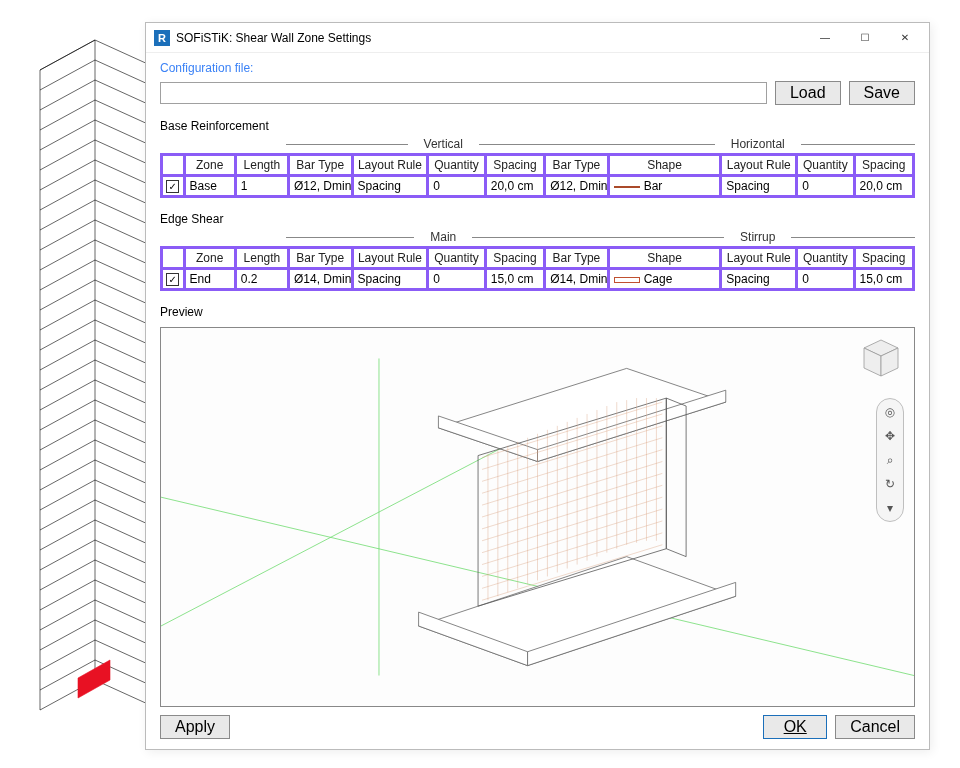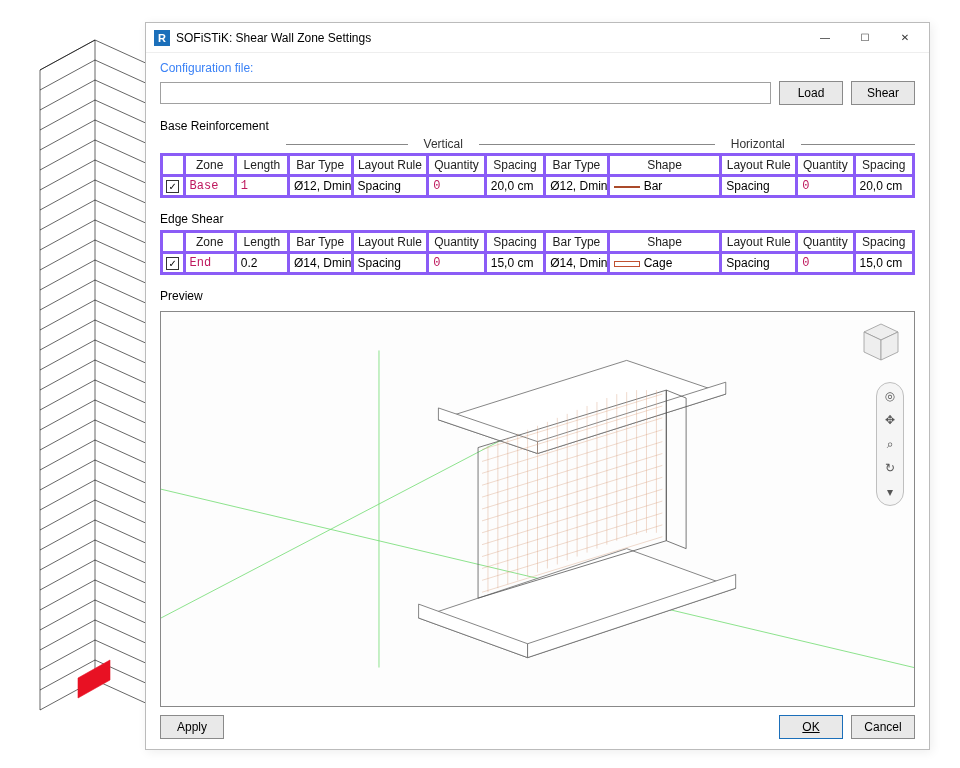--- a/index.html
+++ b/index.html
@@ -68,24 +68,24 @@
   .label { color: #3b82f6; }
   .config-row { margin-bottom: 6px; }
   .config-input {
     flex: 1;
     height: 22px;
     border: 1px solid #a0a0a0;
     background: #fff;
   }
   .btn {
     height: 24px;
-    padding: 0 6px;
+    padding: 0 14px;
     border: 1px solid #8a8a8a;
     background: #e9e9e9;
-    font-size: 12px;
+    font-size: 16px;
     display: inline-flex; align-items: center; justify-content: center;
     min-width: 64px;
     cursor: default;
   }
   .btn.primary { border: 1px solid #1b6fba; text-decoration: underline; }
   .section-title { margin: 14px 0 4px 0; }
 
   .group-header {
     display: flex;
     align-items: center;
@@ -114,21 +114,21 @@
     height: 20px;
     overflow: hidden;
     white-space: nowrap;
   }
   table.grid th {
     background: #fff;
     font-weight: normal;
     color: #222;
     text-align: center;
   }
-  table.grid td.disabled { color: #be185d; font-family: Liberation Mono, monospace; }
+  table.grid td.disabled { color: #000000; }
   table.grid td.cb { text-align: center; padding: 0; }
   .chk {
     width: 13px; height: 13px;
     border: 1px solid #333;
     display: inline-flex; align-items: center; justify-content: center;
     font-size: 10px; line-height: 1;
     color: #000;
     background: #fff;
   }
   .chk::after { content: "✓"; }
@@ -289,21 +289,21 @@
     <div class="win-btn">☐</div>
     <div class="win-btn">✕</div>
   </div>
 
   <div class="dialog-body">
 
     <div class="label config-row">Configuration file:</div>
     <div class="row">
       <div class="config-input" value=""></div>
       <div class="btn">Load</div>
-      <div class="btn">Shear</div>
+      <div class="btn">Save</div>
     </div>
 
     <div class="section-title">Base Reinforcement</div>
     <div class="group-header">
       <div class="gh-spacer"></div>
       <div class="gh-group">
           <div class="gh-line"></div>
           <span class="gh-text">Vertical</span>
           <div class="gh-line"></div>
         </div>
@@ -356,20 +356,33 @@
           <td>Ø12, Dmin</td>
           <td><span class="shape-swatch bar"></span><span>Bar</span></td>
           <td>Spacing</td>
           <td class="disabled">0</td>
           <td>20,0 cm</td>
         </tr>
       </tbody>
     </table>
 
     <div class="section-title">Edge Shear</div>
+    <div class="group-header">
+      <div class="gh-spacer"></div>
+      <div class="gh-group">
+          <div class="gh-line"></div>
+          <span class="gh-text">Main</span>
+          <div class="gh-line"></div>
+        </div>
+      <div class="gh-group">
+          <div class="gh-line"></div>
+          <span class="gh-text">Stirrup</span>
+          <div class="gh-line"></div>
+        </div>
+    </div>
     <table class="grid">
       <colgroup>
         <col class="c-cb">
           <col class="c-zone">
           <col class="c-len">
         <col class="c-bt">
           <col class="c-lr">
           <col class="c-qty">
           <col class="c-sp">
         <col class="c-bt2">

